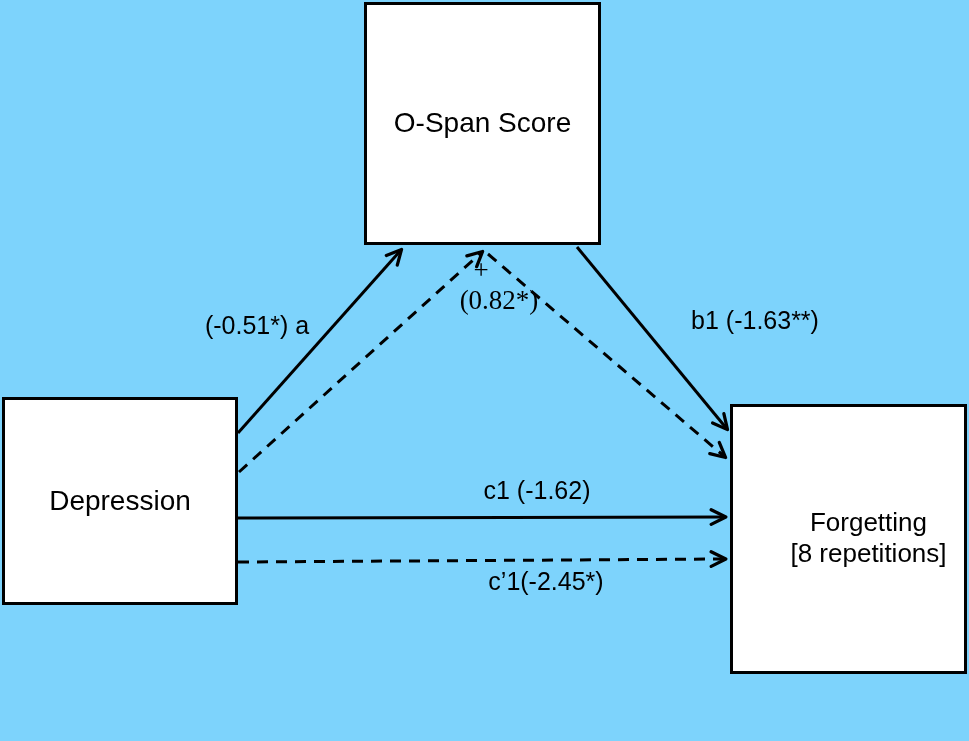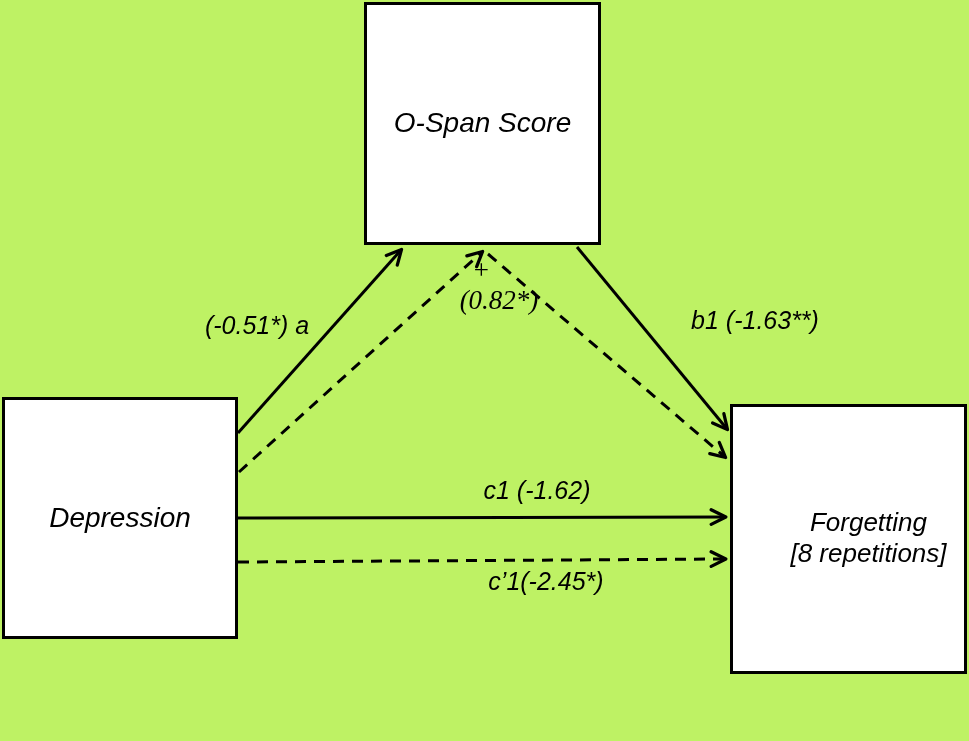--- a/index.html
+++ b/index.html
@@ -4,25 +4,24 @@
 <style>
   html, body {
     margin: 0;
     padding: 0;
     background: #ffffff;
   }
   .canvas {
     position: relative;
     width: 969px;
     height: 741px;
-    background: #bef264;
+    background: #7dd3fc;
     font-family: "Liberation Sans", sans-serif;
     color: #000000;
     overflow: hidden;
-    font-style: italic;
   }
   .edges-layer {
     position: absolute;
     left: 0;
     top: 0;
     width: 969px;
     height: 741px;
   }
   .edge-line {
     stroke: #000000;
@@ -37,21 +36,21 @@
     box-sizing: border-box;
     border: 3px solid #000000;
     background: #ffffff;
     display: flex;
     flex-direction: column;
     align-items: center;
     justify-content: center;
     text-align: center;
   }
   .node-mediator  { left: 364px; top: 2px;   width: 237px; height: 243px; }
-  .node-predictor { left: 2px;   top: 397px; width: 236px; height: 242px; }
+  .node-predictor { left: 2px;   top: 397px; width: 236px; height: 208px; }
   .node-outcome   { left: 730px; top: 404px; width: 237px; height: 270px; padding-left: 40px; }
   .node-label {
     font-size: 28px;
     line-height: 1.15;
   }
   .node-label.outcome-size { font-size: 26px; }
   .node-sublabel {
     font-size: 24px;
     line-height: 1.2;
   }

